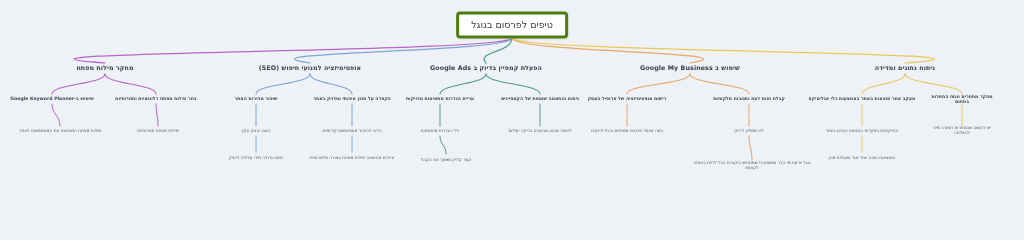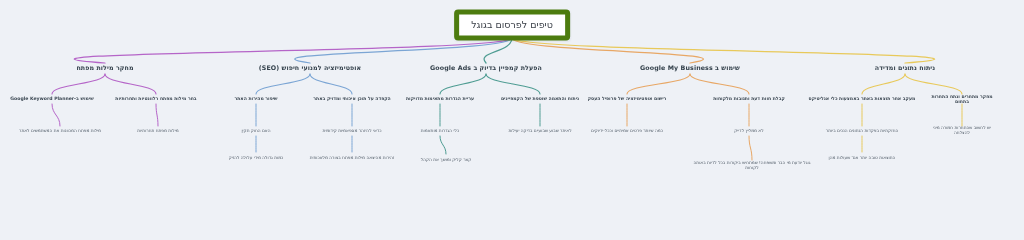--- a/index.html
+++ b/index.html
@@ -17,21 +17,21 @@
     transform:translate(-50%,-50%);
     text-align:center;
     white-space:nowrap;
     line-height:1.15;
     color:#2d3b45;
     direction:rtl;
     unicode-bidi:plaintext;
   }
   .node.root{
     background:#ffffff;
-    border:5px solid #4d7c0f;
+    border:3px solid #4d7c0f;
     border-radius:4px;
     padding:5px 12px;
     font-size:9.5px;
     color:#3a3f47;
     box-shadow:0 1px 2px rgba(40,50,70,.06);
     z-index:5;
   }
   .node.lvl1{
     font-size:6.3px;
     font-weight:bold;

